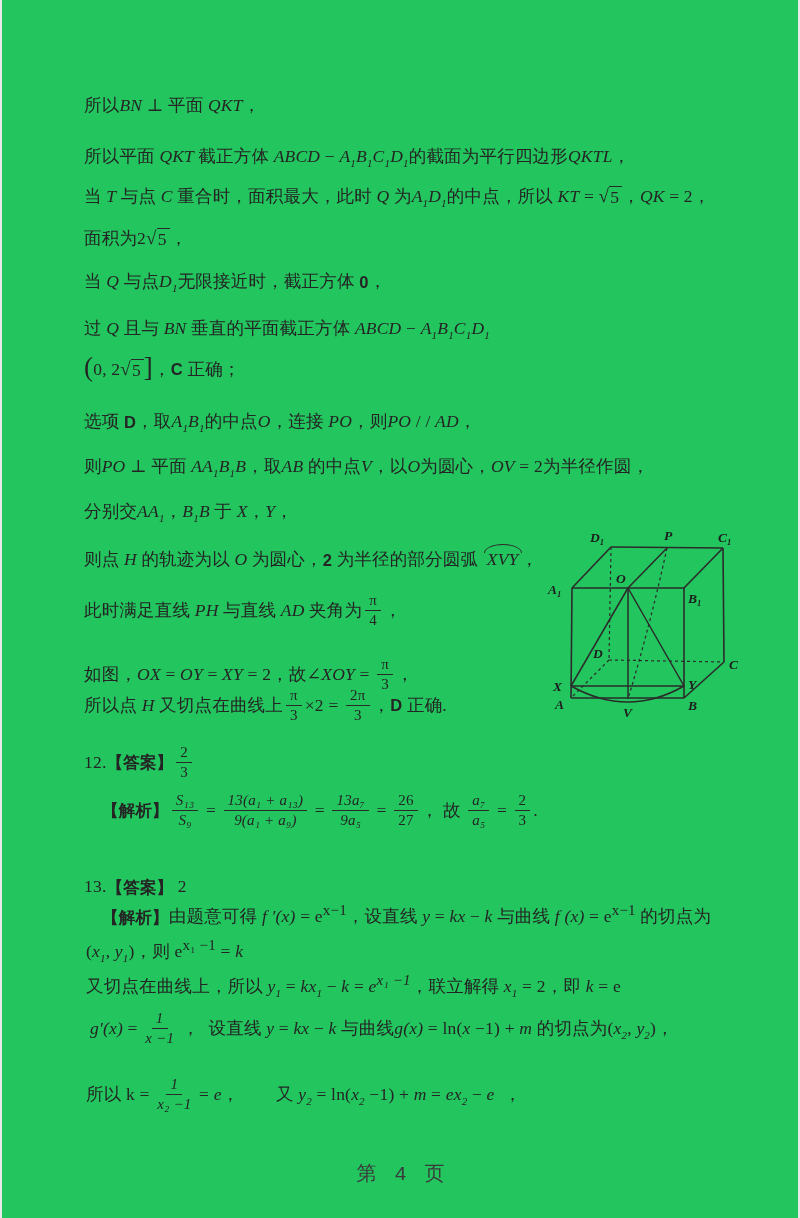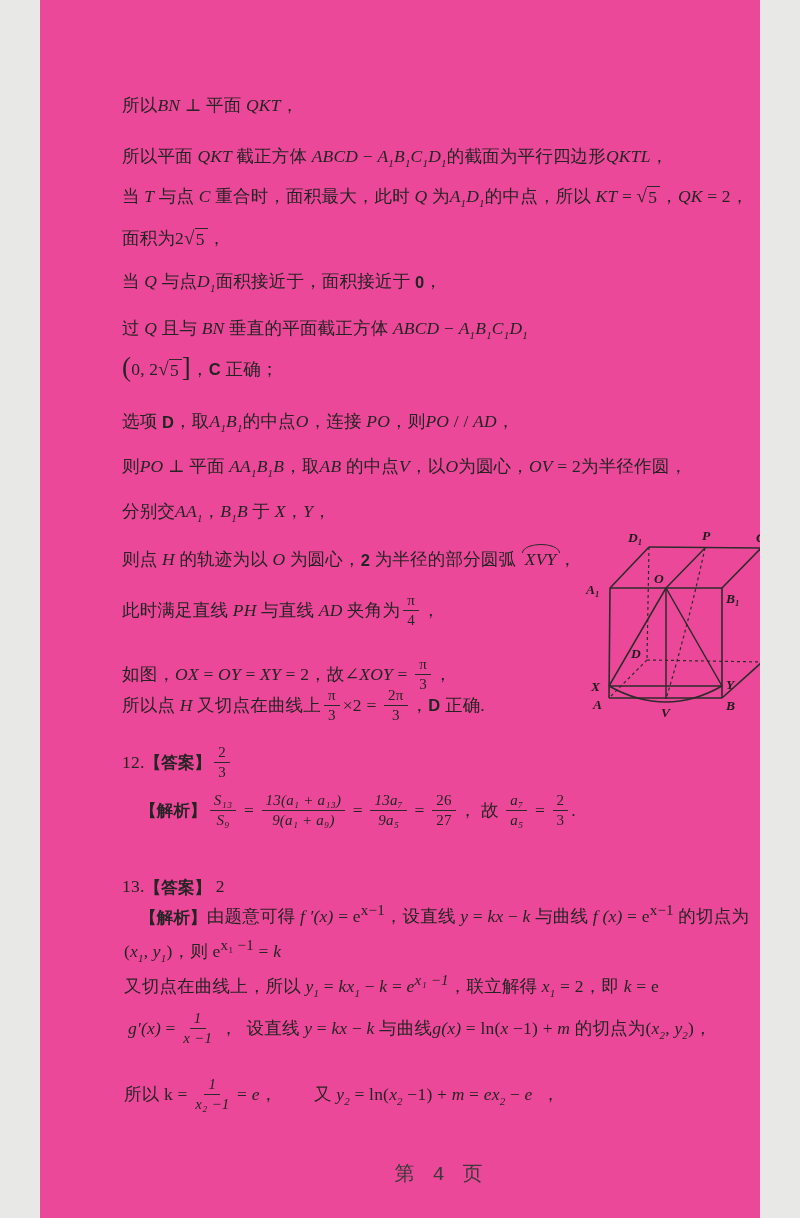--- a/index.html
+++ b/index.html
@@ -1,18 +1,18 @@
 <!DOCTYPE html>
 <html><head>
 <meta charset="utf-8">
 <style>
   html,body{margin:0;padding:0;background:#e8e8e6;}
   .page{
-    position:relative;width:720px;height:1218px;margin:0 auto;
-    background:#ec4899;color:#242424;overflow:hidden;
+    position:relative;width:796px;height:1218px;margin:0 auto;
+    background:#22c55e;color:#242424;overflow:hidden;
     font-family:"Liberation Serif","DejaVu Serif",serif;
   }
   .line{
     position:absolute;display:flex;align-items:center;
     white-space:pre;font-size:17.5px;line-height:1.25;letter-spacing:.2px;
   }
   .mi{font-style:italic;}
   .bold{font-weight:700;font-family:"Liberation Sans","DejaVu Sans",sans-serif;font-size:16.5px;}
   sub{font-size:11px;line-height:0;}
   sup{font-size:15px;line-height:0;}
@@ -45,21 +45,21 @@
 </style>
 </head>
 <body>
 
 <div class="page">
 
   <div class="line" style="top:95px;left:82px"><span>所以</span><span class="mi">BN</span><span> ⊥ </span><span>平面 </span><span class="mi">QKT</span><span>，</span></div>
   <div class="line" style="top:146px;left:82px"><span>所以平面 </span><span class="mi">QKT </span><span>截正方体 </span><span class="mi">ABCD</span><span> − </span><span class="mi">A<sub>1</sub></span><span class="mi">B<sub>1</sub></span><span class="mi">C<sub>1</sub></span><span class="mi">D<sub>1</sub></span><span>的截面为平行四边形</span><span class="mi">QKTL</span><span>，</span></div>
   <div class="line" style="top:186px;left:82px"><span>当 </span><span class="mi">T</span><span> 与点 </span><span class="mi">C</span><span> 重合时，面积最大，此时 </span><span class="mi">Q</span><span> 为</span><span class="mi">A<sub>1</sub></span><span class="mi">D<sub>1</sub></span><span>的中点，所以 </span><span class="mi">KT</span><span> = </span><span class="sqrt"><span class="rad">√</span><span class="vinc">5</span></span><span>，</span><span class="mi">QK</span><span> = 2，</span></div>
   <div class="line" style="top:228px;left:82px"><span>面积为</span><span>2</span><span class="sqrt"><span class="rad">√</span><span class="vinc">5</span></span><span>，</span></div>
-  <div class="line" style="top:271px;left:82px"><span>当 </span><span class="mi">Q</span><span> 与点</span><span class="mi">D<sub>1</sub></span><span>面积接近于，面积接近于 </span><span class="bold">0</span><span>，</span></div>
+  <div class="line" style="top:271px;left:82px"><span>当 </span><span class="mi">Q</span><span> 与点</span><span class="mi">D<sub>1</sub></span><span>无限接近时，截正方体 </span><span class="bold">0</span><span>，</span></div>
   <div class="line" style="top:318px;left:82px"><span>过 </span><span class="mi">Q</span><span> 且与 </span><span class="mi">BN</span><span> 垂直的平面截正方体 </span><span class="mi">ABCD</span><span> − </span><span class="mi">A<sub>1</sub></span><span class="mi">B<sub>1</sub></span><span class="mi">C<sub>1</sub></span><span class="mi">D<sub>1</sub></span></div>
   <div class="line" style="top:356px;left:82px"><span class="big">(</span><span>0, 2</span><span class="sqrt"><span class="rad">√</span><span class="vinc">5</span></span><span class="big">]</span><span>，</span><span class="bold">C</span><span> 正确；</span></div>
   <div class="line" style="top:411px;left:82px"><span>选项 </span><span class="bold">D</span><span>，取</span><span class="mi">A<sub>1</sub></span><span class="mi">B<sub>1</sub></span><span>的中点</span><span class="mi">O</span><span>，连接 </span><span class="mi">PO</span><span>，则</span><span class="mi">PO</span><span> / / </span><span class="mi">AD</span><span>，</span></div>
   <div class="line" style="top:456px;left:82px"><span>则</span><span class="mi">PO</span><span> ⊥ </span><span>平面 </span><span class="mi">AA<sub>1</sub></span><span class="mi">B<sub>1</sub></span><span class="mi">B</span><span>，取</span><span class="mi">AB</span><span> 的中点</span><span class="mi">V</span><span>，以</span><span class="mi">O</span><span>为圆心，</span><span class="mi">OV</span><span> = 2为半径作圆，</span></div>
   <div class="line" style="top:501px;left:82px"><span>分别交</span><span class="mi">AA<sub>1</sub></span><span>，</span><span class="mi">B<sub>1</sub></span><span class="mi">B</span><span> 于 </span><span class="mi">X</span><span>，</span><span class="mi">Y</span><span>，</span></div>
   <div class="line" style="top:549px;left:82px"><span>则点 </span><span class="mi">H</span><span> 的轨迹为以 </span><span class="mi">O</span><span> 为圆心，</span><span class="bold">2</span><span> 为半径的部分圆弧 </span><span class="arc mi">XVY</span><span>，</span></div>
   <div class="line" style="top:592px;left:82px"><span>此时满足直线 </span><span class="mi">PH</span><span> 与直线 </span><span class="mi">AD</span><span> 夹角为</span><span class="frac"><span class="fn">π</span><span class="fd">4</span></span><span>，</span></div>
   <div class="line" style="top:656px;left:82px"><span>如图，</span><span class="mi">OX</span><span> = </span><span class="mi">OY</span><span> = </span><span class="mi">XY</span><span> = 2，故∠</span><span class="mi">XOY</span><span> = </span><span class="frac"><span class="fn">π</span><span class="fd">3</span></span><span>，</span></div>
   <div class="line" style="top:687px;left:82px"><span>所以点 </span><span class="mi">H</span><span> 又切点在曲线上</span><span class="frac"><span class="fn">π</span><span class="fd">3</span></span><span>×2 = </span><span class="frac"><span class="fn">2π</span><span class="fd">3</span></span><span>，</span><span class="bold">D</span><span> 正确.</span></div>
   <div class="line" style="top:744px;left:82px"><span>12.</span><span class="bold">【答案】</span><span class="frac"><span class="fn">2</span><span class="fd">3</span></span></div>

